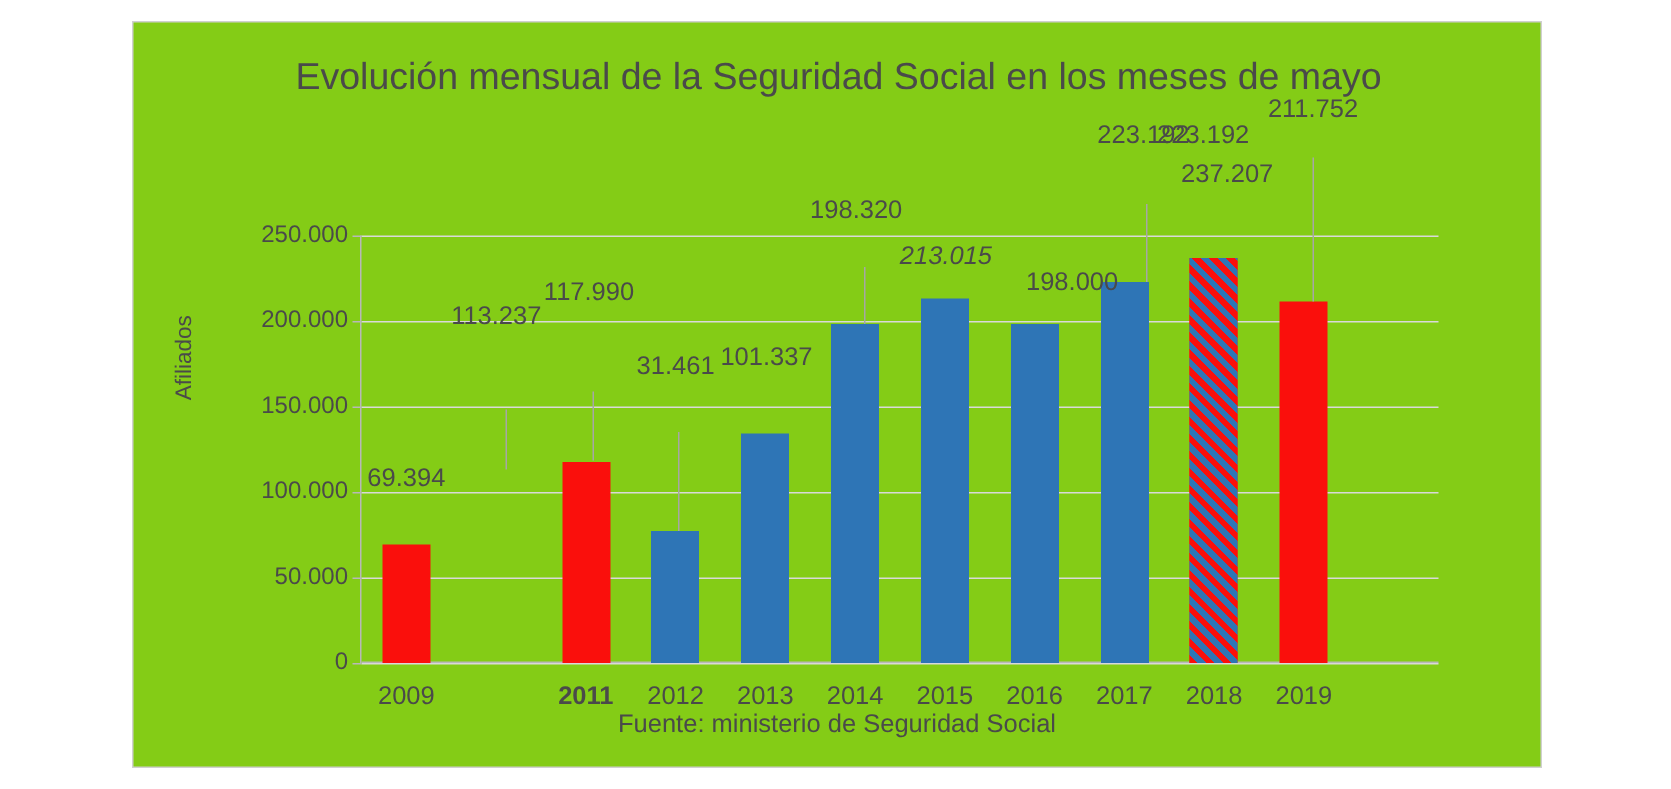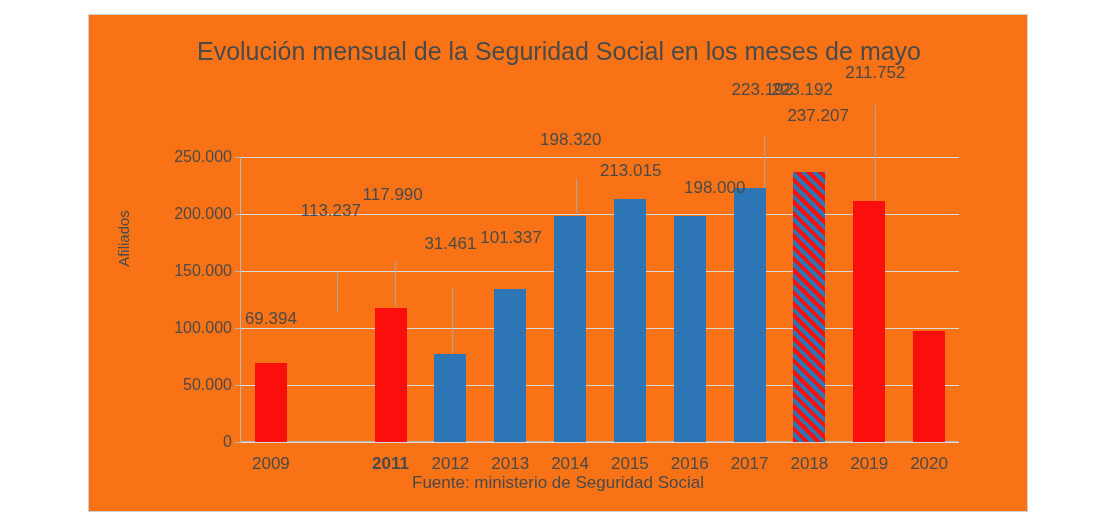--- a/index.html
+++ b/index.html
@@ -14,21 +14,21 @@
     overflow: hidden;
   }
   #chart-frame {
     position: absolute;
     left: 88px;
     top: 14px;
     width: 940px;
     height: 498px;
     border: 1px solid #d0d0d0;
     box-sizing: border-box;
-    background: #f97316;
+    background: #84cc16;
   }
   #chart-title {
     position: absolute;
     left: 70px;
     top: 18px;
     width: 800px;
     text-align: center;
     font-size: 25px;
     color: #4a4a4a;
     line-height: 36px;
@@ -206,37 +206,33 @@
           <div class="xtick-label">2017</div>
         </div>
         <div class="bar-slot" style="left: 538.5px; width: 59.8333px;">
           <div class="bar hatch" title="237.207" style="height: 270.416px;"></div>
           <div class="xtick-label">2018</div>
         </div>
         <div class="bar-slot" style="left: 598.333px; width: 59.8333px;">
           <div class="bar red" title="211.752" style="height: 241.397px;"></div>
           <div class="xtick-label">2019</div>
         </div>
-        <div class="bar-slot" style="left: 658.167px; width: 59.8333px;">
-          <div class="bar red" title="97.462" style="height: 111.107px;"></div>
-          <div class="xtick-label">2020</div>
-        </div>
       </div>
     <div id="labels">
         <div class="dlabel" style="left: 3.91667px; top: 151.891px;">69.394</div>
         <div class="dlabel" style="left: 59.75px; top: 43.9098px; text-align: right;">113.237</div>
         <div class="leader" style="left: 95.75px; top: 115.91px; height: 40px;"></div>
         <div class="dlabel" style="left: 121.583px; top: 28.4914px;">117.990</div>
         <div class="leader" style="left: 153.583px; top: 104.491px; height: 46px;"></div>
         <div class="dlabel" style="left: 183.417px; top: 76.7287px;">31.461</div>
         <div class="leader" style="left: 211.417px; top: 130.729px; height: 66px;"></div>
         <div class="dlabel" style="left: 239.25px; top: 71.4876px;">101.337</div>
         <div class="dlabel" style="left: 299.083px; top: -27.0848px;">198.320</div>
         <div class="leader" style="left: 335.083px; top: 20.9152px; height: 38px;"></div>
-        <div class="dlabel" style="left: 358.917px; top: 4.1629px;">213.015</div>
+        <div class="dlabel" style="left: 358.917px; top: 4.1629px; font-style: italic;">213.015</div>
         <div class="dlabel" style="left: 443px; top: 21.28px;">198.000</div>
         <div class="dlabel" style="left: 490.583px; top: -77.4389px;">223.192</div>
         <div class="leader" style="left: 522.583px; top: -21.4389px; height: 52px;"></div>
         <div class="dlabel" style="left: 546.417px; top: -51.416px;">237.207</div>
         <div class="dlabel" style="left: 604.25px; top: -94.3973px;">211.752</div>
         <div class="leader" style="left: 634.25px; top: -52.3973px; height: 96px;"></div>
         <div class="dlabel" style="left: 530.417px; top: -77.416px;">223.192</div>
       </div>
   </div>
 

